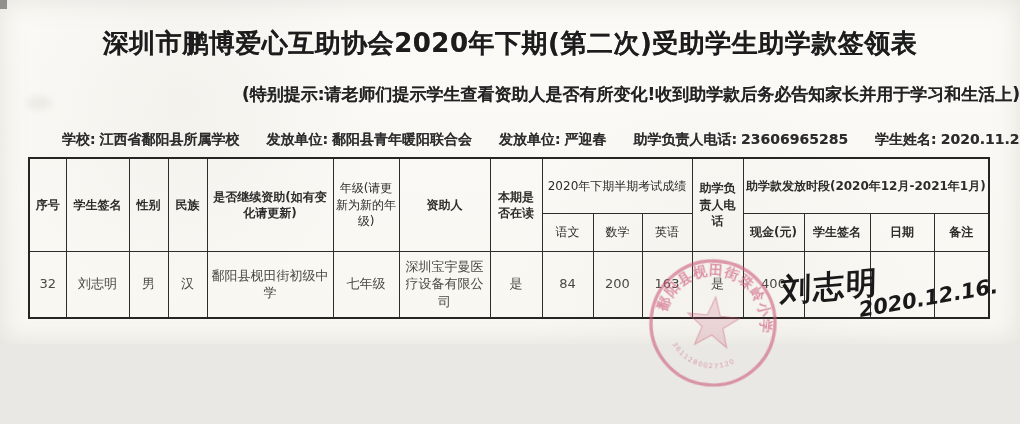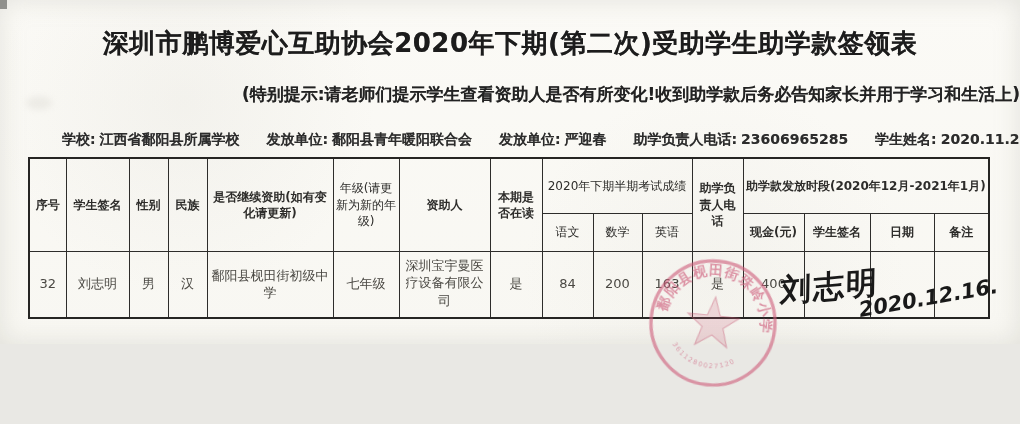--- a/index.html
+++ b/index.html
@@ -43,21 +43,21 @@
     border:1px solid #2e2d2b; padding:1px 2px;
     text-align:center; vertical-align:middle;
     font-size:12px; color:#2d2c2a; line-height:1.35;
     overflow:hidden;
   }
   table.grid { border:2px solid #262523; }
   th.hb { font-weight:700; color:#2a2927; }
   th.faded { font-weight:400; color:#5d5b56; }
   tr.h1 { height:55px; } tr.h2 { height:38px; } tr.dr { height:67px; }
   tr.dr td { font-size:13px; color:#4a4843; }
-  td.small { font-size:11px;font-family:Liberation Mono, monospace; }
+  td.small { font-size:11px; }
   .hand {
     position:absolute; font-family:"DejaVu Sans",sans-serif;
     color:#191919; white-space:nowrap; font-weight:700;
   }
   .hand.sig {
     left:780px; top:266px; font-size:31px; letter-spacing:2px;
     transform:rotate(-5deg) skewX(-6deg);
   }
   .hand.hdate {
     left:858px; top:286px; font-size:21px; font-weight:600; font-style:italic;

